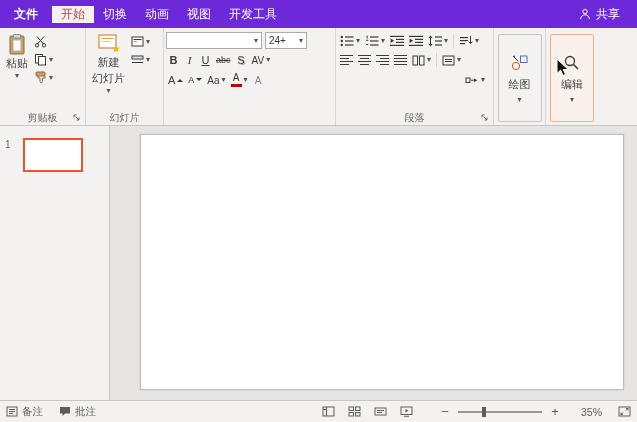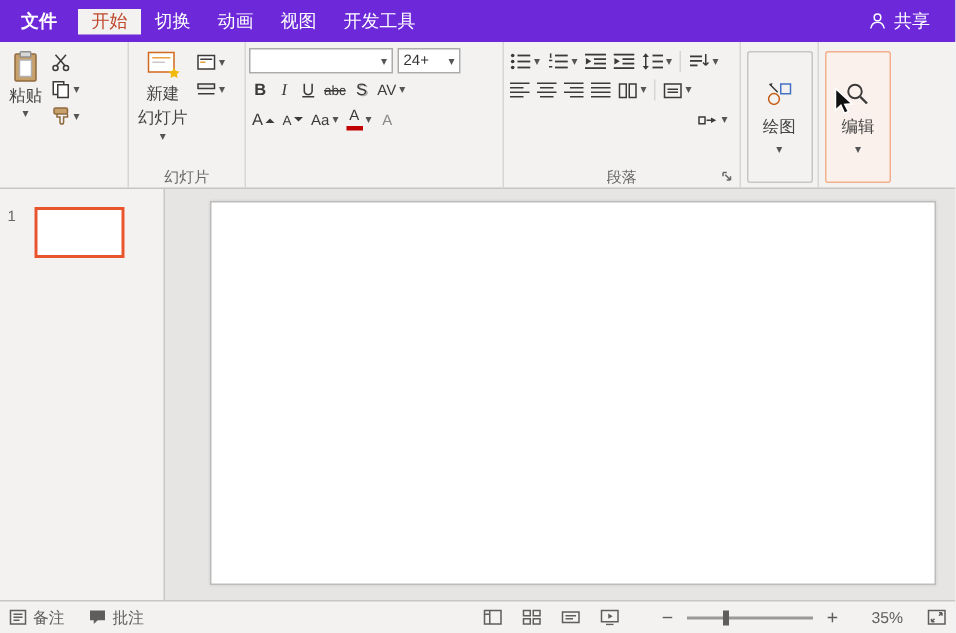--- a/index.html
+++ b/index.html
@@ -129,20 +129,28 @@
           </button>
           <button class="minibtn">
             <svg class="ic" width="13" height="13" viewBox="0 0 13 13">
                 <rect x="2" y="1" width="9" height="4" rx="1" fill="#C7A06B" stroke="#8E6A3E"></rect>
                 <path d="M4 5v2h2v3.5a1.2 1.2 0 0 0 2.4 0V7H11V5" fill="none" stroke="#8E6A3E"></path>
               </svg>
             <span class="dd">▾</span>
           </button>
         </div>
       </div>
+      <div class="group-footer">
+        <span class="group-label">剪贴板</span>
+        <span class="launcher">
+          <svg class="ic" width="8" height="8" viewBox="0 0 8 8">
+              <path d="M1 1h2.5M1 1v2.5M2.5 2.5L6 6M6 6V3.5M6 6H3.5" stroke="#696764" fill="none"></path>
+            </svg>
+        </span>
+      </div>
     </div>
 
     <div class="group" style="width:78px">
       <div class="group-content">
         <button class="bigbtn">
           <svg class="ic" width="24" height="21" viewBox="0 0 24 21">
               <rect x="2" y="2" width="17" height="13" fill="#fff" stroke="#D2691E"></rect>
               <line x1="4.5" y1="5.5" x2="16.5" y2="5.5" stroke="#E8A13C"></line>
               <line x1="4.5" y1="8.5" x2="13" y2="8.5" stroke="#C8C8C8"></line>
               <path d="M19 12l1.2 2.4 2.6.3-1.9 1.8.5 2.5-2.4-1.2-2.3 1.2.4-2.5-1.9-1.8 2.6-.3z" fill="#F2B70B"></path>

